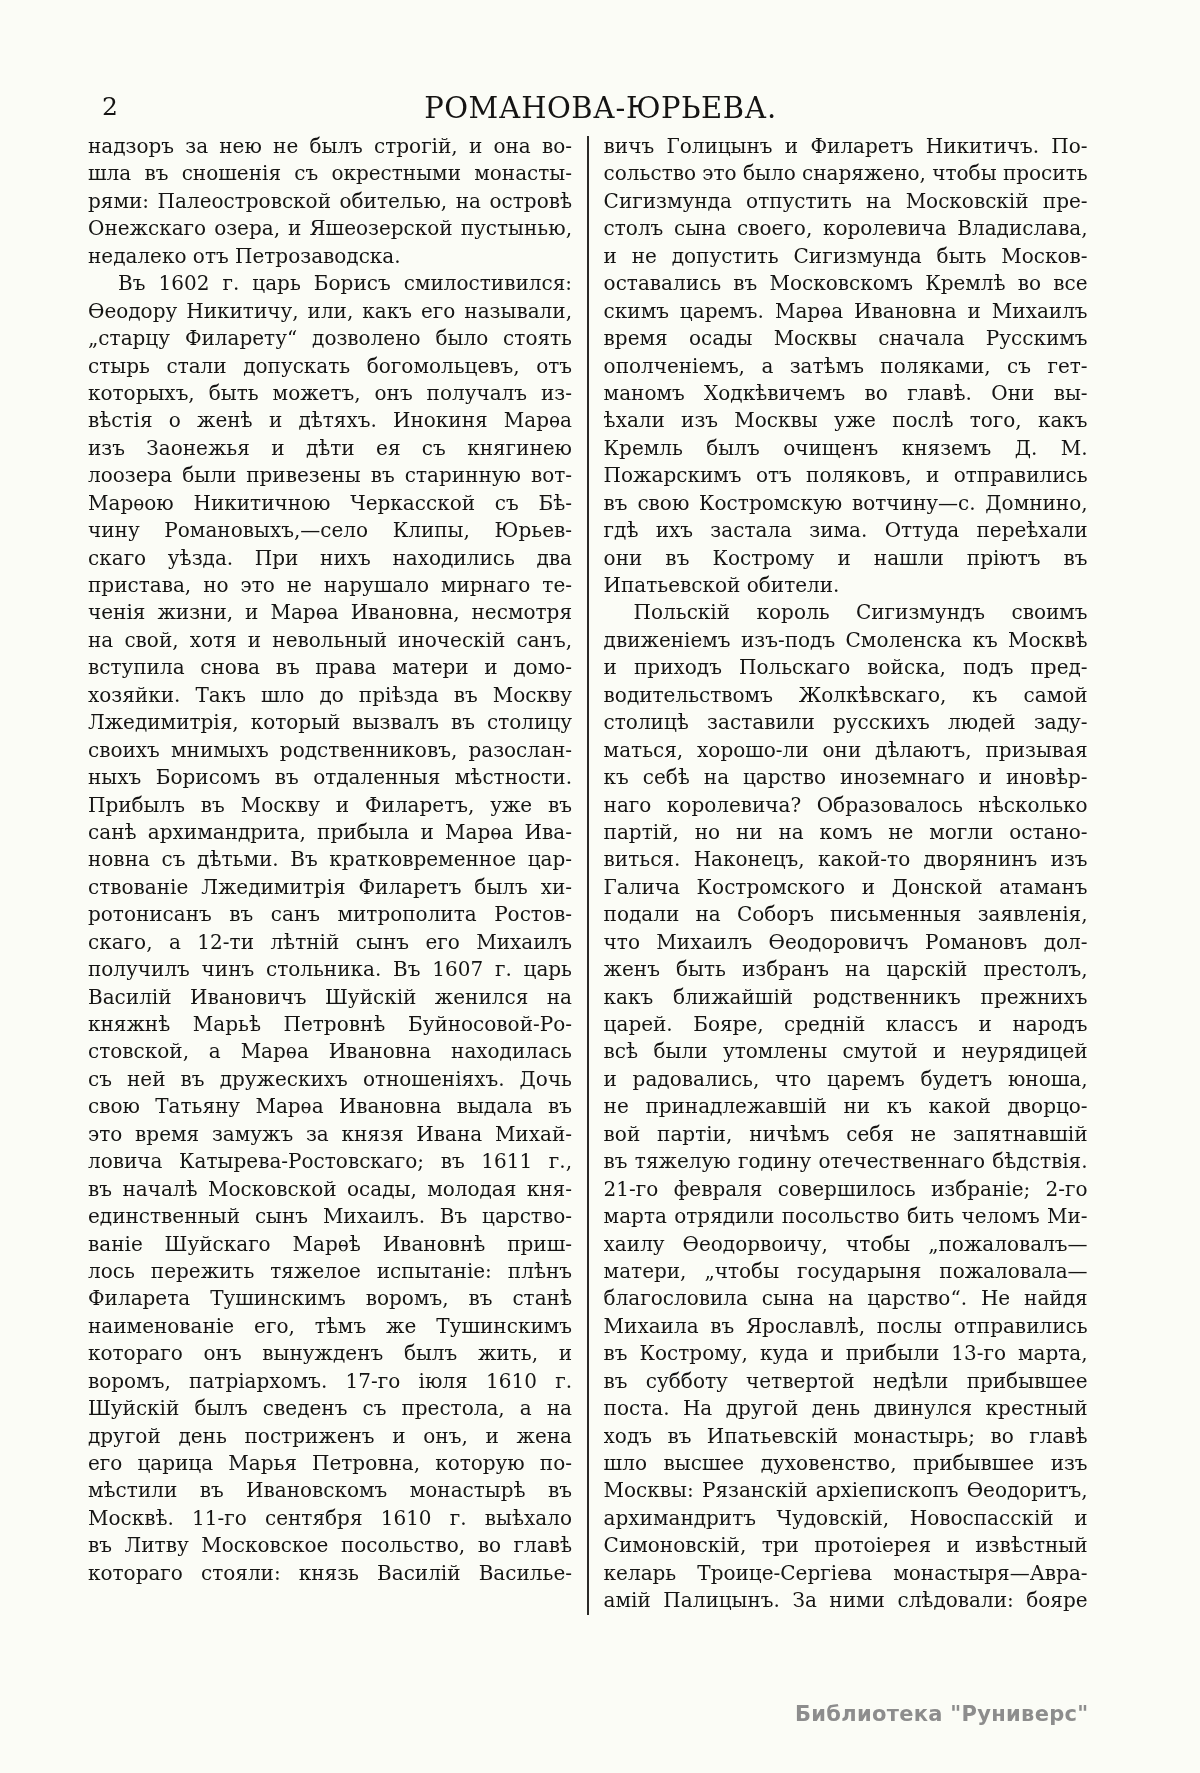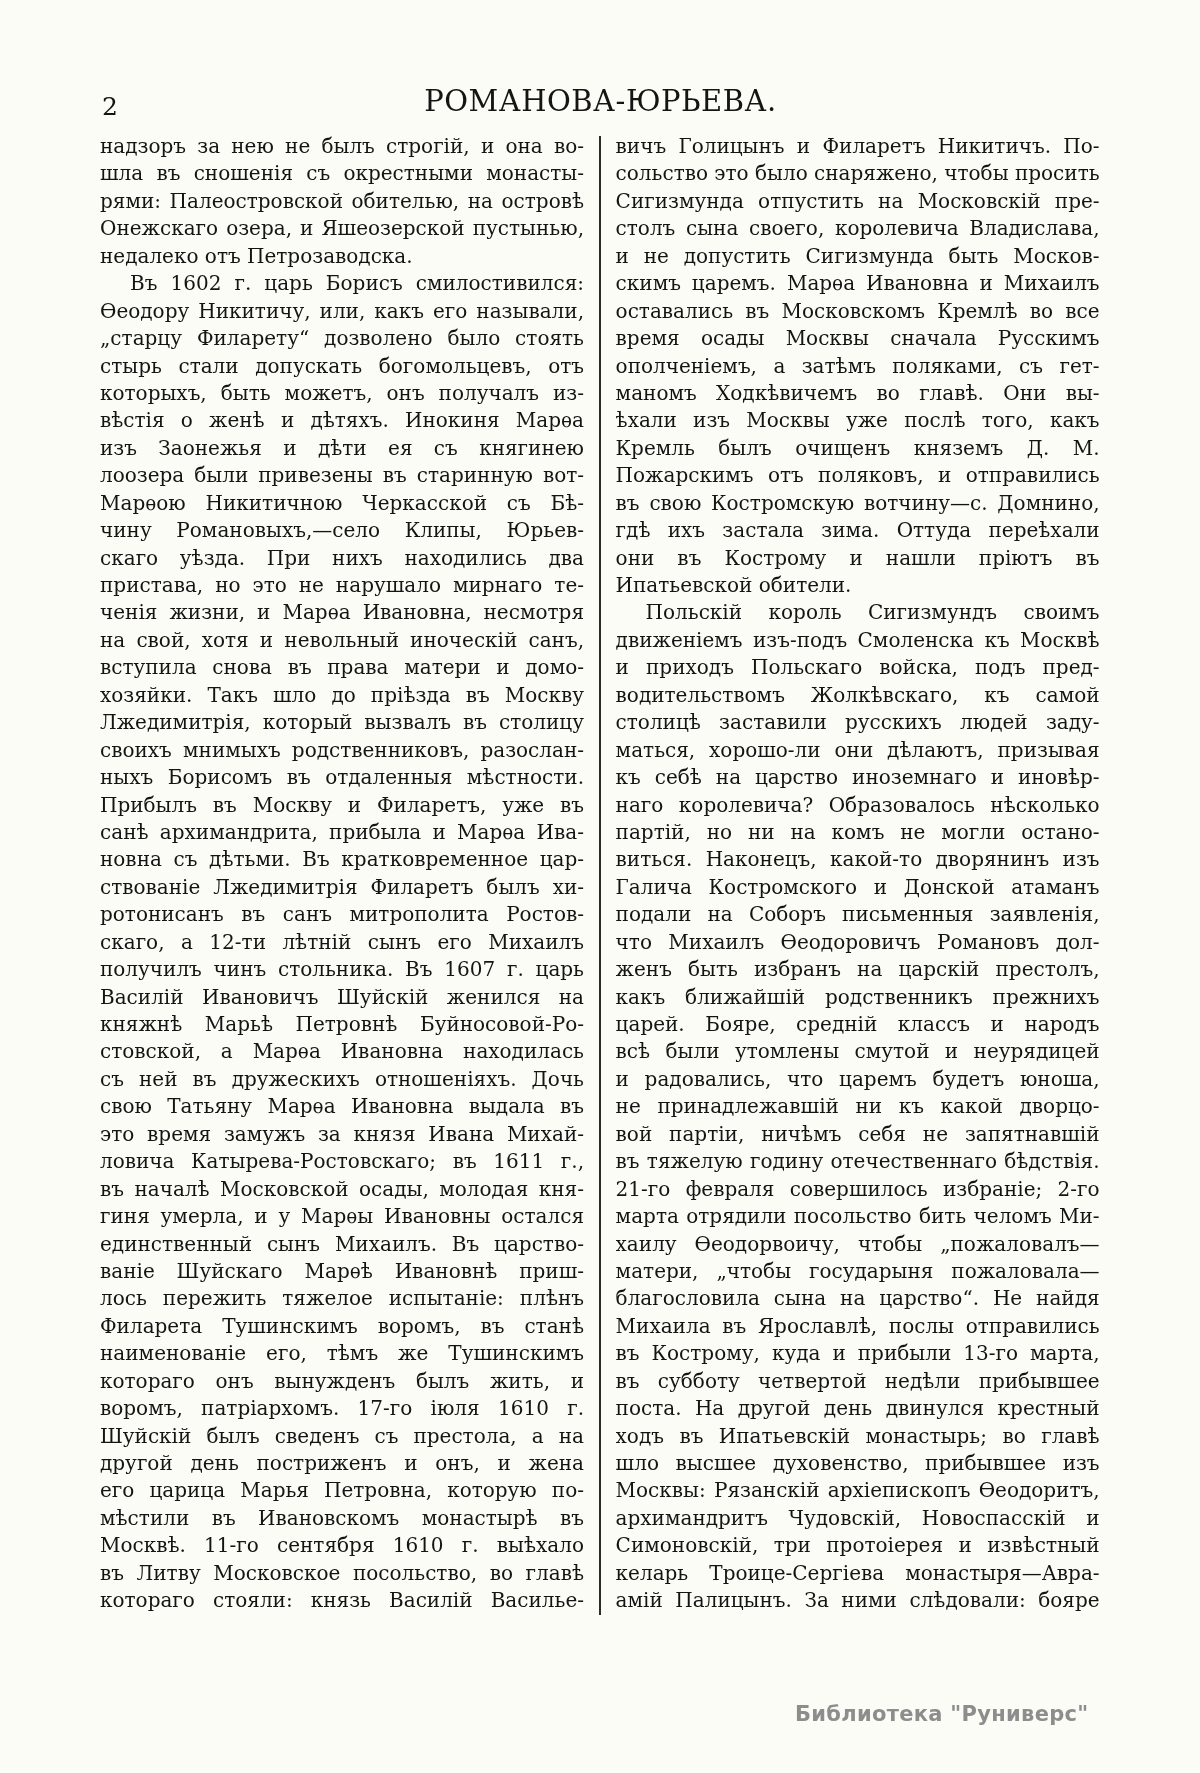--- a/index.html
+++ b/index.html
@@ -6,22 +6,22 @@
   .page {
     position:relative;
     width:1200px; height:1773px;
     background:var(--bg,#fbfcf6);
     color:var(--ink,#151413);
     font-family:"DejaVu Serif", serif;
     overflow:hidden;
   }
   .header { position:absolute; top:84px; left:100px; width:1001px; height:44px; }
   .page-number { position:absolute; left:2px; top:8px; font-size:25px; }
-  .page-title  { text-align:center; font-size:29px; letter-spacing:0.5px; }
-  .text-block  { position:absolute; top:133px; left:100px; width:1001px; display:flex; }
+  .page-title  { text-align:center; font-size:29px; letter-spacing:0.5px;margin-top:7px; }
+  .text-block  { position:absolute; top:133px; left:88px; width:1001px; display:flex; }
   .column { width:484px; }
   .column-divider {
     width:1.6px; background:var(--rule,#2b2a28);
     margin-left:15px; margin-right:15px; margin-top:3px;
   }
   .line {
     height:27.45px; line-height:27.45px;
     font-size:20px;
     text-align:justify;
     text-align-last:justify;
@@ -80,21 +80,20 @@
         <div class="line">скаго, а 12-ти лѣтній сынъ его Михаилъ</div>
         <div class="line">получилъ чинъ стольника. Въ 1607 г. царь</div>
         <div class="line">Василій Ивановичъ Шуйскій женился на</div>
         <div class="line">княжнѣ Марьѣ Петровнѣ Буйносовой-Ро-</div>
         <div class="line">стовской, а Марѳа Ивановна находилась</div>
         <div class="line">съ ней въ дружескихъ отношеніяхъ. Дочь</div>
         <div class="line">свою Татьяну Марѳа Ивановна выдала въ</div>
         <div class="line">это время замужъ за князя Ивана Михай-</div>
         <div class="line">ловича Катырева-Ростовскаго; въ 1611 г.,</div>
         <div class="line">въ началѣ Московской осады, молодая кня-</div>
-        <div class="line">гиня умерла, и у Марѳы Ивановны остался</div>
         <div class="line">единственный сынъ Михаилъ. Въ царство-</div>
         <div class="line">ваніе Шуйскаго Марѳѣ Ивановнѣ приш-</div>
         <div class="line">лось пережить тяжелое испытаніе: плѣнъ</div>
         <div class="line">Филарета Тушинскимъ воромъ, въ станѣ</div>
         <div class="line">наименованіе его, тѣмъ же Тушинскимъ</div>
         <div class="line">котораго онъ вынужденъ былъ жить, и</div>
         <div class="line">воромъ, патріархомъ. 17-го іюля 1610 г.</div>
         <div class="line">Шуйскій былъ сведенъ съ престола, а на</div>
         <div class="line">другой день постриженъ и онъ, и жена</div>
         <div class="line">его царица Марья Петровна, которую по-</div>
@@ -103,22 +102,22 @@
         <div class="line">въ Литву Московское посольство, во главѣ</div>
         <div class="line">котораго стояли: князь Василій Василье-</div>
       </div>
     <div class="column-divider"></div>
     <div class="column">
         <div class="line">вичъ Голицынъ и Филаретъ Никитичъ. По-</div>
         <div class="line">сольство это было снаряжено, чтобы просить</div>
         <div class="line">Сигизмунда отпустить на Московскій пре-</div>
         <div class="line">столъ сына своего, королевича Владислава,</div>
         <div class="line">и не допустить Сигизмунда быть Москов-</div>
+        <div class="line">оставались въ Московскомъ Кремлѣ во все</div>
         <div class="line">скимъ царемъ. Марѳа Ивановна и Михаилъ</div>
-        <div class="line">оставались въ Московскомъ Кремлѣ во все</div>
         <div class="line">время осады Москвы сначала Русскимъ</div>
         <div class="line">ополченіемъ, а затѣмъ поляками, съ гет-</div>
         <div class="line">маномъ Ходкѣвичемъ во главѣ. Они вы-</div>
         <div class="line">ѣхали изъ Москвы уже послѣ того, какъ</div>
         <div class="line">Кремль былъ очищенъ княземъ Д. М.</div>
         <div class="line">Пожарскимъ отъ поляковъ, и отправились</div>
         <div class="line">въ свою Костромскую вотчину—с. Домнино,</div>
         <div class="line">гдѣ ихъ застала зима. Оттуда переѣхали</div>
         <div class="line">они въ Кострому и нашли пріютъ въ</div>
         <div class="line para-end">Ипатьевской обители.</div>

